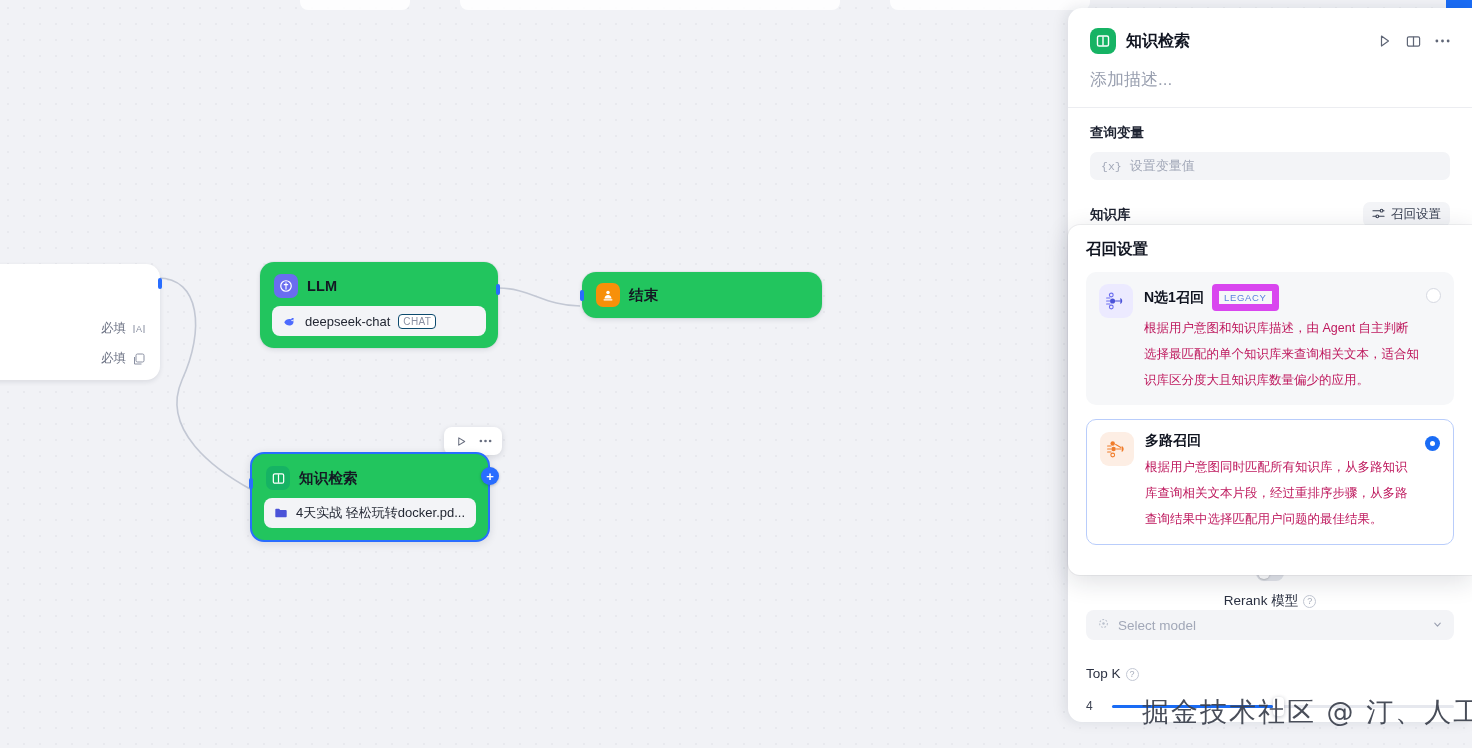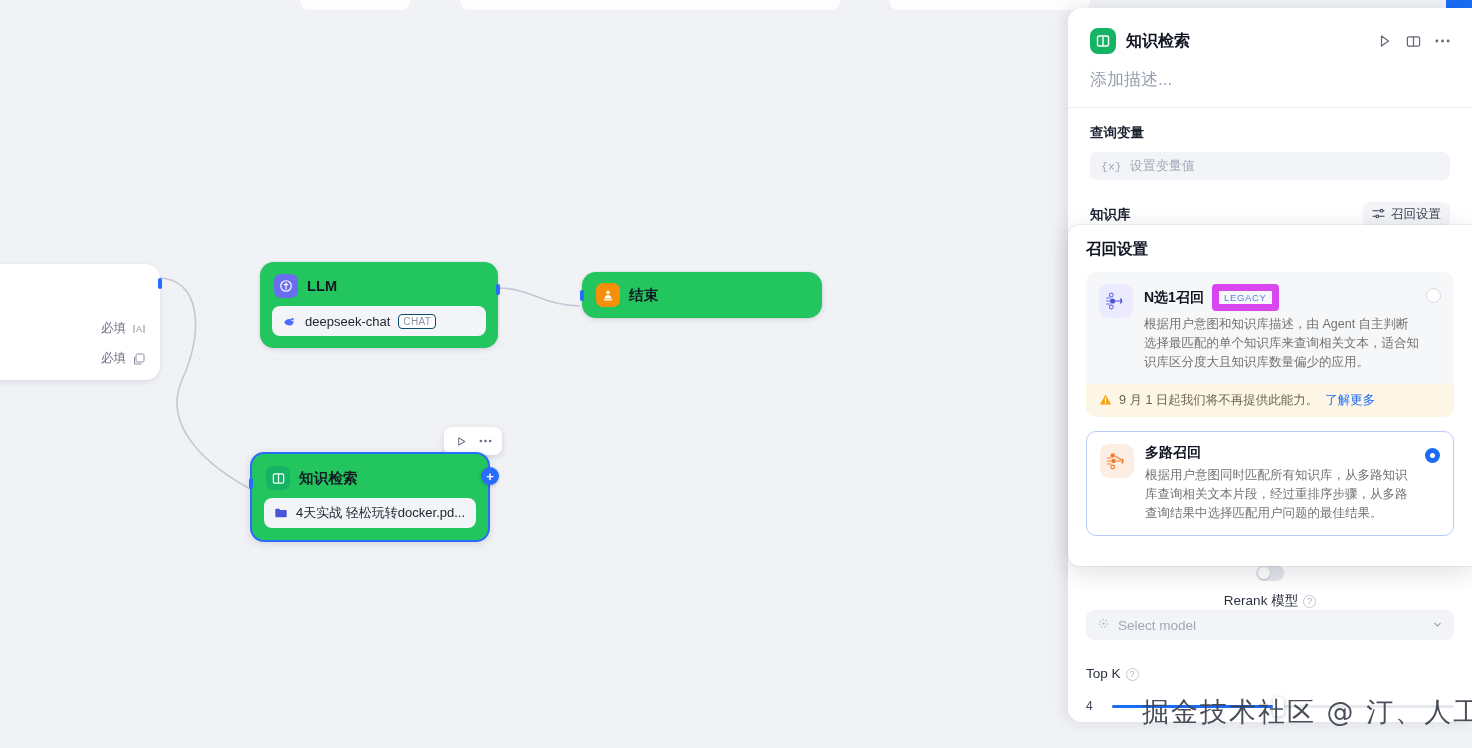--- a/index.html
+++ b/index.html
@@ -162,21 +162,21 @@
   }
   .opt-ico.purple { background: #eceaff; }
   .opt-ico.orange { background: #fdeee4; }
   .opt-main { flex: 1 1 auto; padding-right: 22px; }
   .opt-head { display: flex; align-items: center; gap: 8px; }
   .opt-name { font-size: 14px; font-weight: 600; color: #101420; }
   .legacy {
     font-size: 9.5px; color: #5b7fe0; letter-spacing: .7px;
     border: 7px solid #d946ef; border-radius: 4px; padding: 1px 5px;
   }
-  .opt-desc { margin-top: 4px; font-size: 12.5px; line-height: 19px; color: #737373; }
+  .opt-desc { margin-top: 4px; font-size: 12.5px; line-height: 26px; color: #be185d; }
   .radio {
     position: absolute; right: 13px; top: 16px;
     width: 15px; height: 15px; border-radius: 50%;
     border: 1.5px solid #d6d9e2; background: #fff;
   }
   .radio.on {
     border: none; background: #1a6cf5;
     display: flex; align-items: center; justify-content: center;
   }
   .radio.on::after { content: ""; width: 5px; height: 5px; border-radius: 50%; background: #fff; }
@@ -460,31 +460,20 @@
         </span>
         <div class="opt-main">
           <div class="opt-head">
             <span class="opt-name">N选1召回</span>
             <span class="legacy">LEGACY</span>
           </div>
           <div class="opt-desc">根据用户意图和知识库描述，由 Agent 自主判断选择最匹配的单个知识库来查询相关文本，适合知识库区分度大且知识库数量偏少的应用。</div>
         </div>
       </div>
       <span class="radio"></span>
-      <div class="warn">
-        <span>
-          <svg width="13" height="13" viewBox="0 0 14 14">
-              <path d="M7 1.5l6 11H1z" fill="#f4a318"></path>
-              <path d="M7 5.5v3.2" stroke="#fff" stroke-width="1.2" stroke-linecap="round"></path>
-              <circle cx="7" cy="10.5" r=".8" fill="#fff"></circle>
-            </svg>
-        </span>
-        <span>9 月 1 日起我们将不再提供此能力。</span>
-        <a href="#">了解更多</a>
-      </div>
     </div>
 
     <div class="opt selected">
       <div class="opt-inner">
         <span class="opt-ico orange">
           <svg width="24" height="24" viewBox="0 0 28 28" fill="none">
             <circle cx="9" cy="7.5" r="2.6" fill="#f07c2a"></circle>
             <circle cx="9" cy="21" r="2.2" stroke="#f07c2a" stroke-width="1.3"></circle>
             <circle cx="10" cy="14" r="2.6" fill="#f07c2a"></circle>
             <path d="M3 10.5h4M3 14h4M3 17.5h4" stroke="#f07c2a" stroke-width="1.2" stroke-linecap="round"></path>

